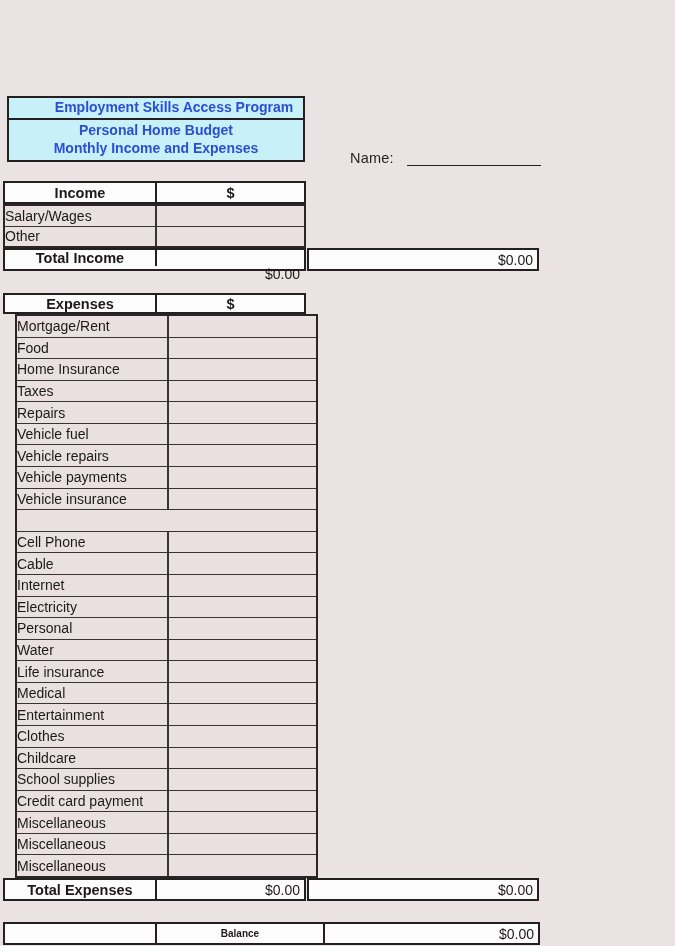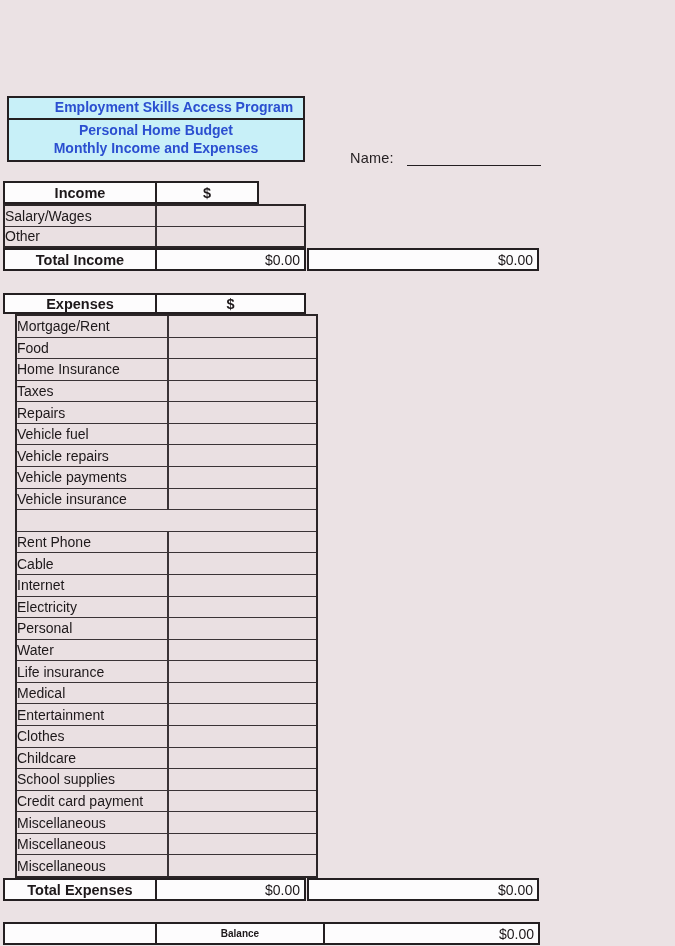--- a/index.html
+++ b/index.html
@@ -74,23 +74,23 @@
   }
   .trow .cell-amount { flex:1; }
 
   .side-cell {
     background:#fdfcfd; border:2.5px solid #241f21;
     display:flex; align-items:center; justify-content:flex-end;
     padding-right:4px; font-size:14px;
   }
 
   
-  #income-header   { left:3px;  top:181px; width:256px; height:23px; }
+  #income-header   { left:3px;  top:181px; width:303px; height:23px; }
   #income-data     { left:3px;  top:204px; width:303px; height:44px; }
-  #income-total    { left:3px;  top:248px; width:303px; height:23px; }
+  #income-total    { left:3px;  top:248px; width:303px; height:23px;flex-direction:column; }
   #income-side     { left:307px; top:248px; width:232px; height:23px; }
 
   #expenses-header { left:3px;  top:293px; width:303px; height:21px; }
   #expenses-data   { left:15px;  top:314px; width:303px; height:564px; }
   #expenses-total  { left:3px;  top:878px; width:303px; height:23px; }
   #expenses-side   { left:307px; top:878px; width:232px; height:23px; }
 
   #balance-row {
     left:3px; top:922px; width:537px; height:23px;
     background:#fdfcfd; border:2.5px solid #241f21;
@@ -191,21 +191,21 @@
       <div class="cell-amount"></div>
     </div>
       <div class="trow">
       <div class="cell-label">Vehicle insurance</div>
       <div class="cell-amount"></div>
     </div>
       <div class="trow">
       <div class="cell-amount"></div>
     </div>
       <div class="trow">
-      <div class="cell-label">Rent Phone</div>
+      <div class="cell-label">Cell Phone</div>
       <div class="cell-amount"></div>
     </div>
       <div class="trow">
       <div class="cell-label">Cable</div>
       <div class="cell-amount"></div>
     </div>
       <div class="trow">
       <div class="cell-label">Internet</div>
       <div class="cell-amount"></div>
     </div>

